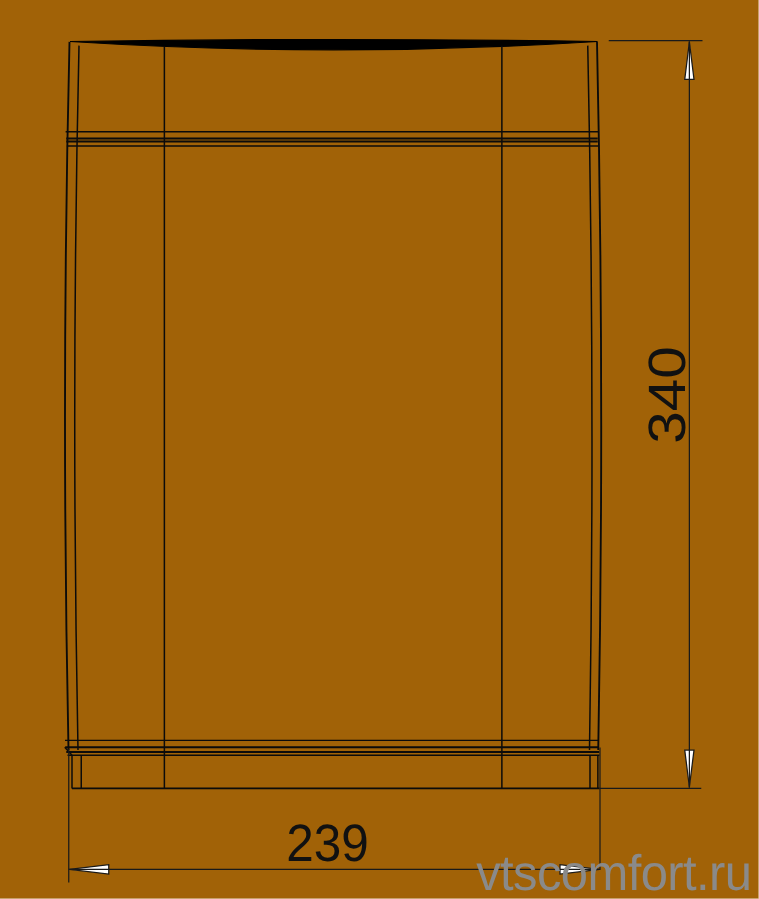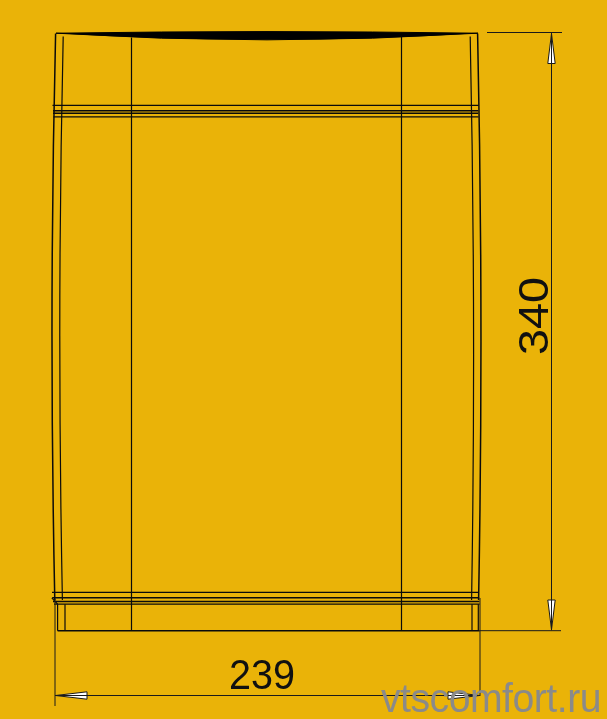--- a/index.html
+++ b/index.html
@@ -4,21 +4,21 @@
 <style>
   html, body {
     margin: 0;
     padding: 0;
     background: #ffffff;
   }
   .screen {
     position: relative;
     width: 607px;
     height: 719px;
-    background: #eab308;
+    background: #a16207;
     overflow: hidden;
     font-family: "Liberation Sans", sans-serif;
   }
   svg { display: block; }
   .outline       { stroke: #0b0b0b; stroke-width: 1.5; fill: none; stroke-linecap: butt; }
   .outline-thin  { stroke: #0b0b0b; stroke-width: 1.2; fill: none; }
   .dim-line      { stroke: #1a1a1a; stroke-width: 1;   fill: none; }
   .arrow         { fill: #ffffff; stroke: #1a1a1a; stroke-width: 1; stroke-linejoin: miter; }
   .dim-text {
     font-family: "Liberation Sans", sans-serif;

